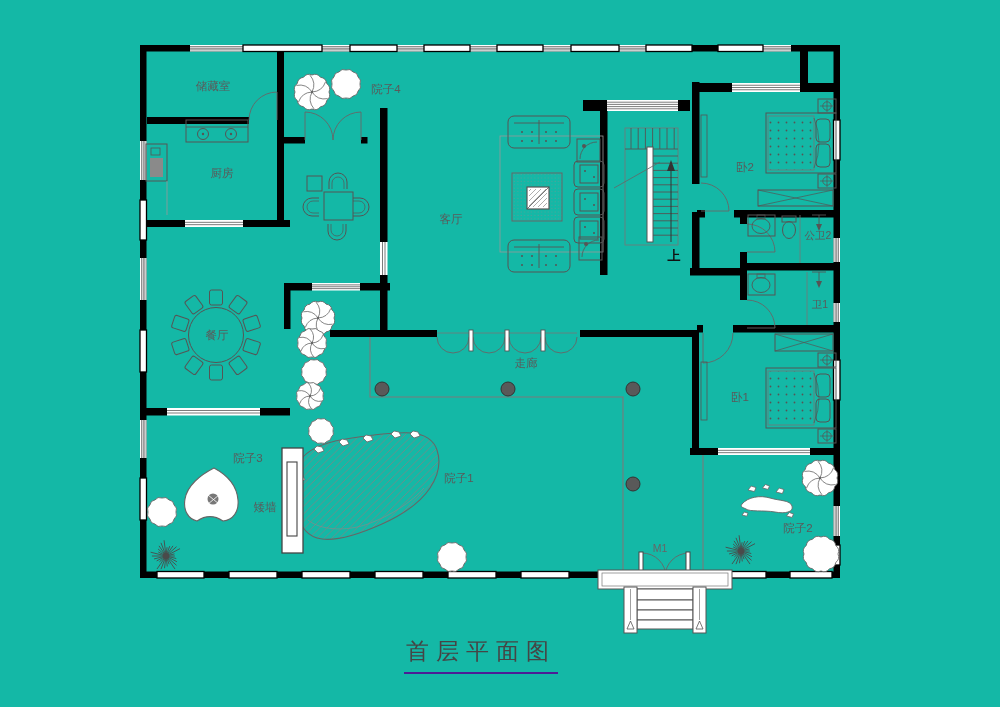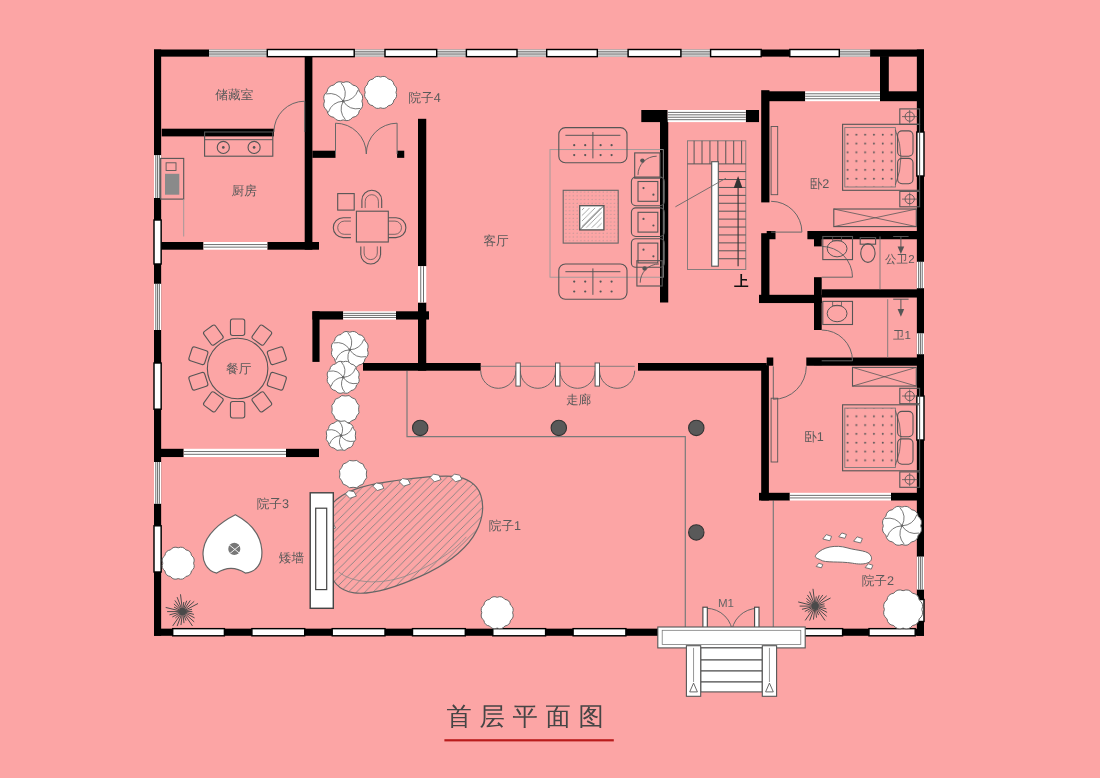--- a/index.html
+++ b/index.html
@@ -1,24 +1,24 @@
 <!DOCTYPE html>
 <html><head>
 <meta charset="utf-8">
 <style>
   html,body{margin:0;padding:0;background:#fff;}
-  #stage{position:relative;width:1000px;height:707px;background:#fca5a5;overflow:hidden;
+  #stage{position:relative;width:1000px;height:707px;background:#14b8a6;overflow:hidden;
          font-family:"Liberation Sans",sans-serif;}
   svg text{font-family:"Liberation Sans",sans-serif;fill:#5a5a5a;font-size:11.5px;text-anchor:middle;}
   svg text.sm{font-size:10.5px;}
   svg text.up{font-size:13px;fill:#111;font-weight:bold;}
   svg text.m1{font-size:10.5px;fill:#666;}
   #drawing-no{position:absolute;left:28px;top:650px;font-size:22px;color:#000;}
   #plan-title{position:absolute;left:404px;top:636px;font-size:23px;color:#454545;
-              letter-spacing:7px;border-bottom:2px solid #b91c1c;padding:0 2px 5px 2px;white-space:nowrap;}
+              letter-spacing:7px;border-bottom:2px solid #4c1d95;padding:0 2px 5px 2px;white-space:nowrap;}
 </style>
 </head>
 <body>
 
 <div id="stage">
   <svg id="plan" viewBox="0 0 1000 707" width="1000" height="707">
     <defs>
       <pattern id="dots" width="8" height="8" patternUnits="userSpaceOnUse">
         <circle cx="2.5" cy="2.5" r="0.9" fill="#555"></circle>
       </pattern>

